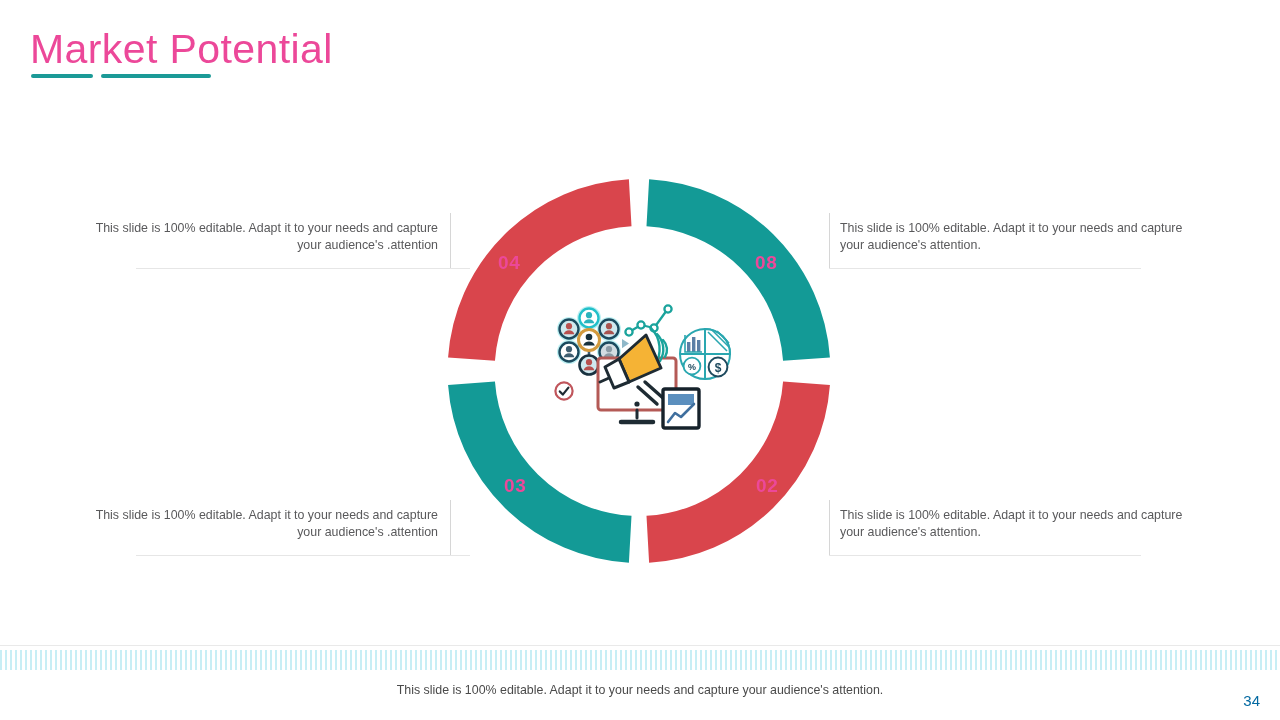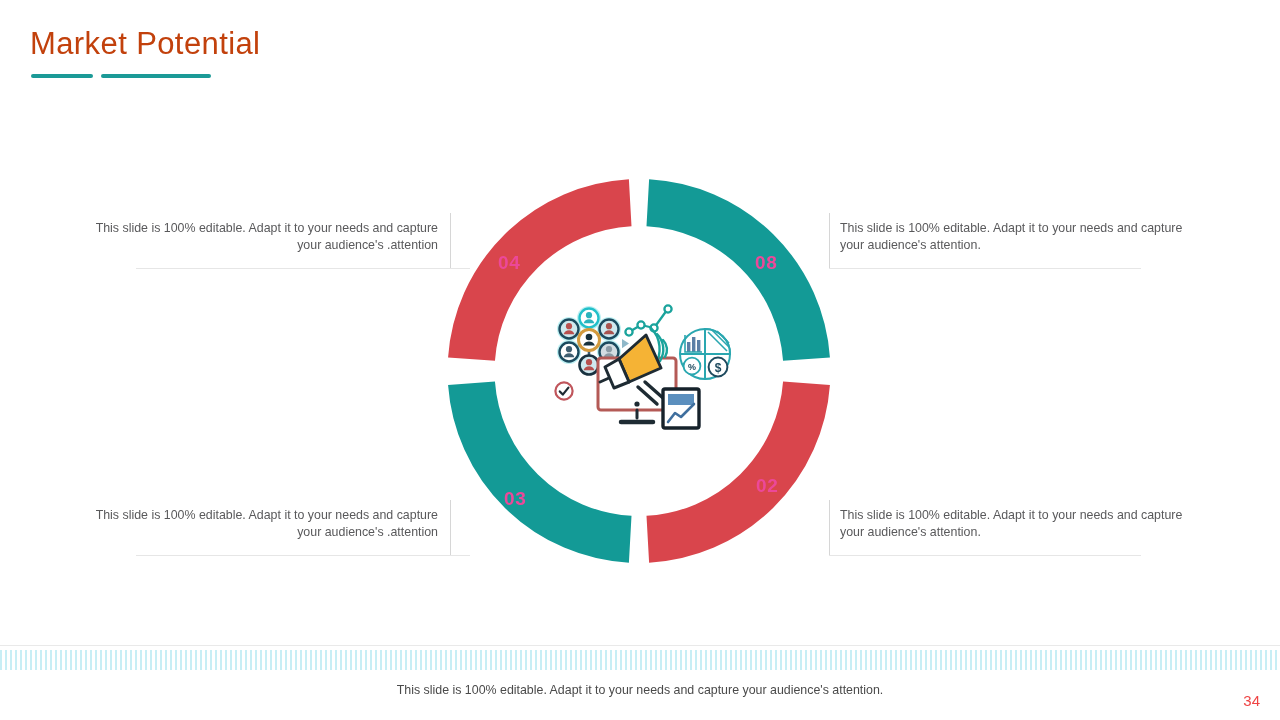--- a/index.html
+++ b/index.html
@@ -19,23 +19,23 @@
     background: #ffffff;
   }
 
   
   .title-block {
     position: absolute;
     left: 30px;
     top: 26px;
   }
   .slide-title {
-    font-size: 31px;
+    font-size: 41px;
     font-weight: 400;
-    color: #c2410c;
+    color: #ec4899;
     letter-spacing: 0.4px;
     line-height: 1.15;
     white-space: nowrap;
   }
   .title-rules {
     position: absolute;
     left: 1px;
     top: 48px;
     display: flex;
     gap: 8px;
@@ -105,21 +105,21 @@
 
   .seg-num {
     position: absolute;
     font-size: 19px;
     font-weight: bold;
     color: #ec4899;
     letter-spacing: 0.6px;
   }
   .num-01 { left: 315px; top: 80px; }
   .num-02 { left: 316px; top: 303px; }
-  .num-03 { left:  64px; top: 303px; margin-top: 13px; }
+  .num-03 { left:  64px; top: 303px; }
   .num-04 { left:  58px; top:  80px; }
 
   
   .illus {
     position: absolute;
     left: 545px;
     top: 292px;
     width: 196px;
     height: 152px;
   }
@@ -154,21 +154,21 @@
     width: 1280px;
     text-align: center;
     font-size: 12.4px;
     color: #4a4a4a;
   }
   .page-num {
     position: absolute;
     right: 20px;
     top: 692px;
     font-size: 15px;
-    color: #ef4444;
+    color: #0369a1;
   }
 </style>
 </head>
 <body>
 
 <div class="slide">
 
   <div class="title-block">
     <div class="slide-title">Market  Potential</div>
     <div class="title-rules">

